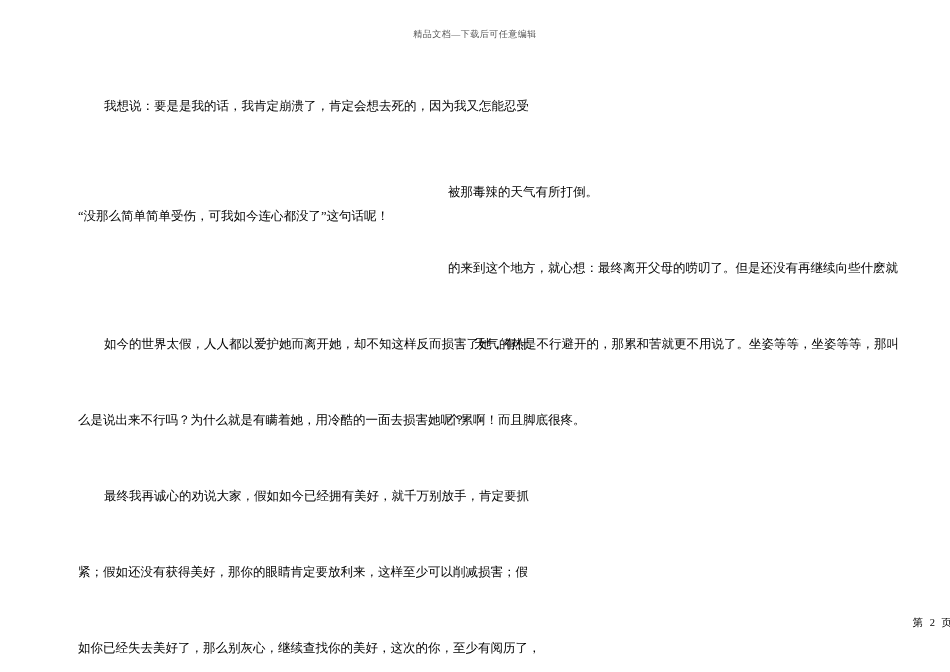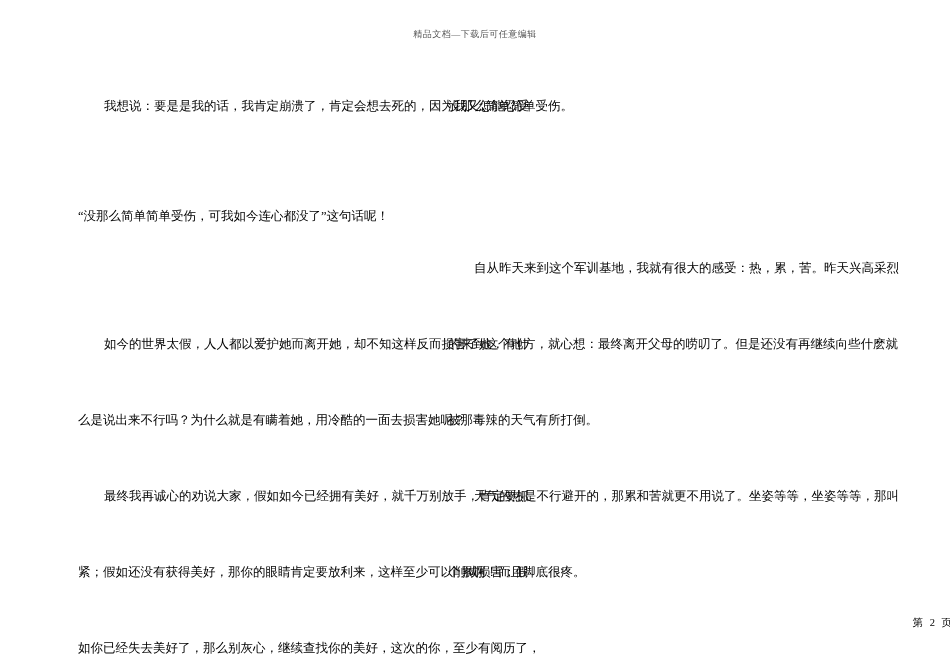--- a/index.html
+++ b/index.html
@@ -92,26 +92,24 @@
       <div class="para">“没那么简单简单受伤，可我如今连心都没了”这句话呢！</div>
       <div class="spacer-lg"></div>
       <div class="para indent">如今的世界太假，人人都以爱护她而离开她，却不知这样反而损害了她，有什</div>
       <div class="para">么是说出来不行吗？为什么就是有瞒着她，用冷酷的一面去损害她呢？</div>
       <div class="para indent">最终我再诚心的劝说大家，假如如今已经拥有美好，就千万别放手，肯定要抓</div>
       <div class="para">紧；假如还没有获得美好，那你的眼睛肯定要放利来，这样至少可以削减损害；假</div>
       <div class="para">如你已经失去美好了，那么别灰心，继续查找你的美好，这次的你，至少有阅历了，</div>
     </div>
 
     <div class="col col-right">
-      <div class="para">没那么简单简单受伤。</div>
       <div class="spacer-md"></div>
       <div class="spacer-lg"></div>
-      <div class="para indent">自从昨天来到这个军训基地，我就有很大的感受：热，累，苦。昨天兴高采烈</div>
+      <div class="para">被那毒辣的天气有所打倒。</div>
       <div class="para">的来到这个地方，就心想：最终离开父母的唠叨了。但是还没有再继续向些什麽就</div>
-      <div class="para">被那毒辣的天气有所打倒。</div>
       <div class="para indent">天气的热是不行避开的，那累和苦就更不用说了。坐姿等等，坐姿等等，那叫</div>
       <div class="para">个累啊！而且脚底很疼。</div>
     </div>
 
   </div>
 
   <div class="footer">
     <span class="num">第</span>
     <span class="num">2</span>
     <span class="num">页</span>

